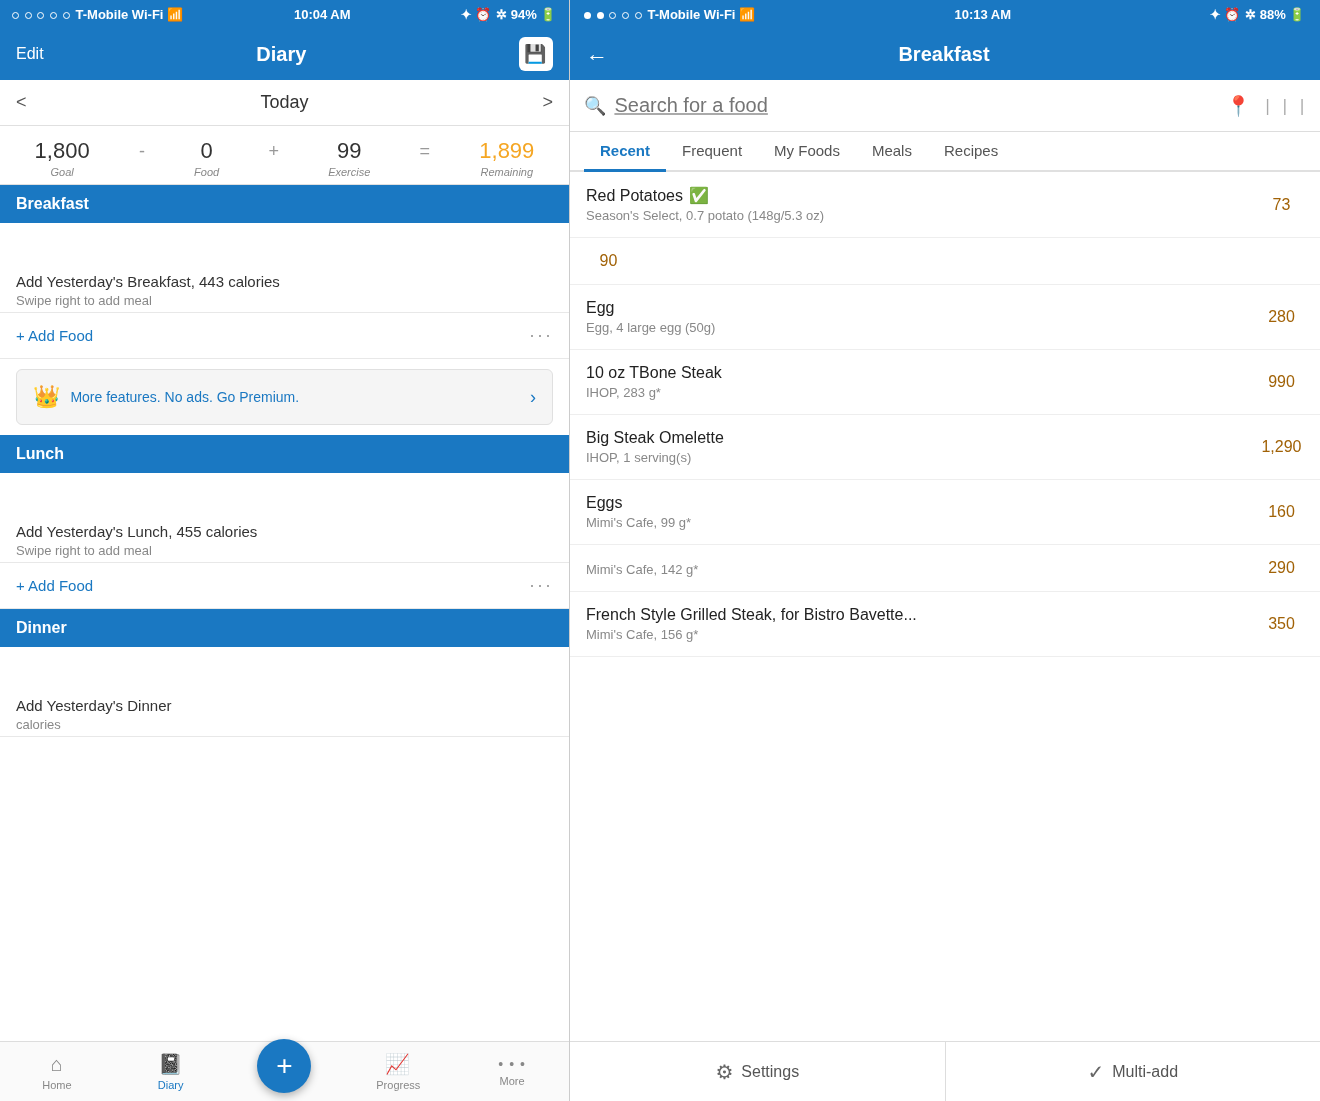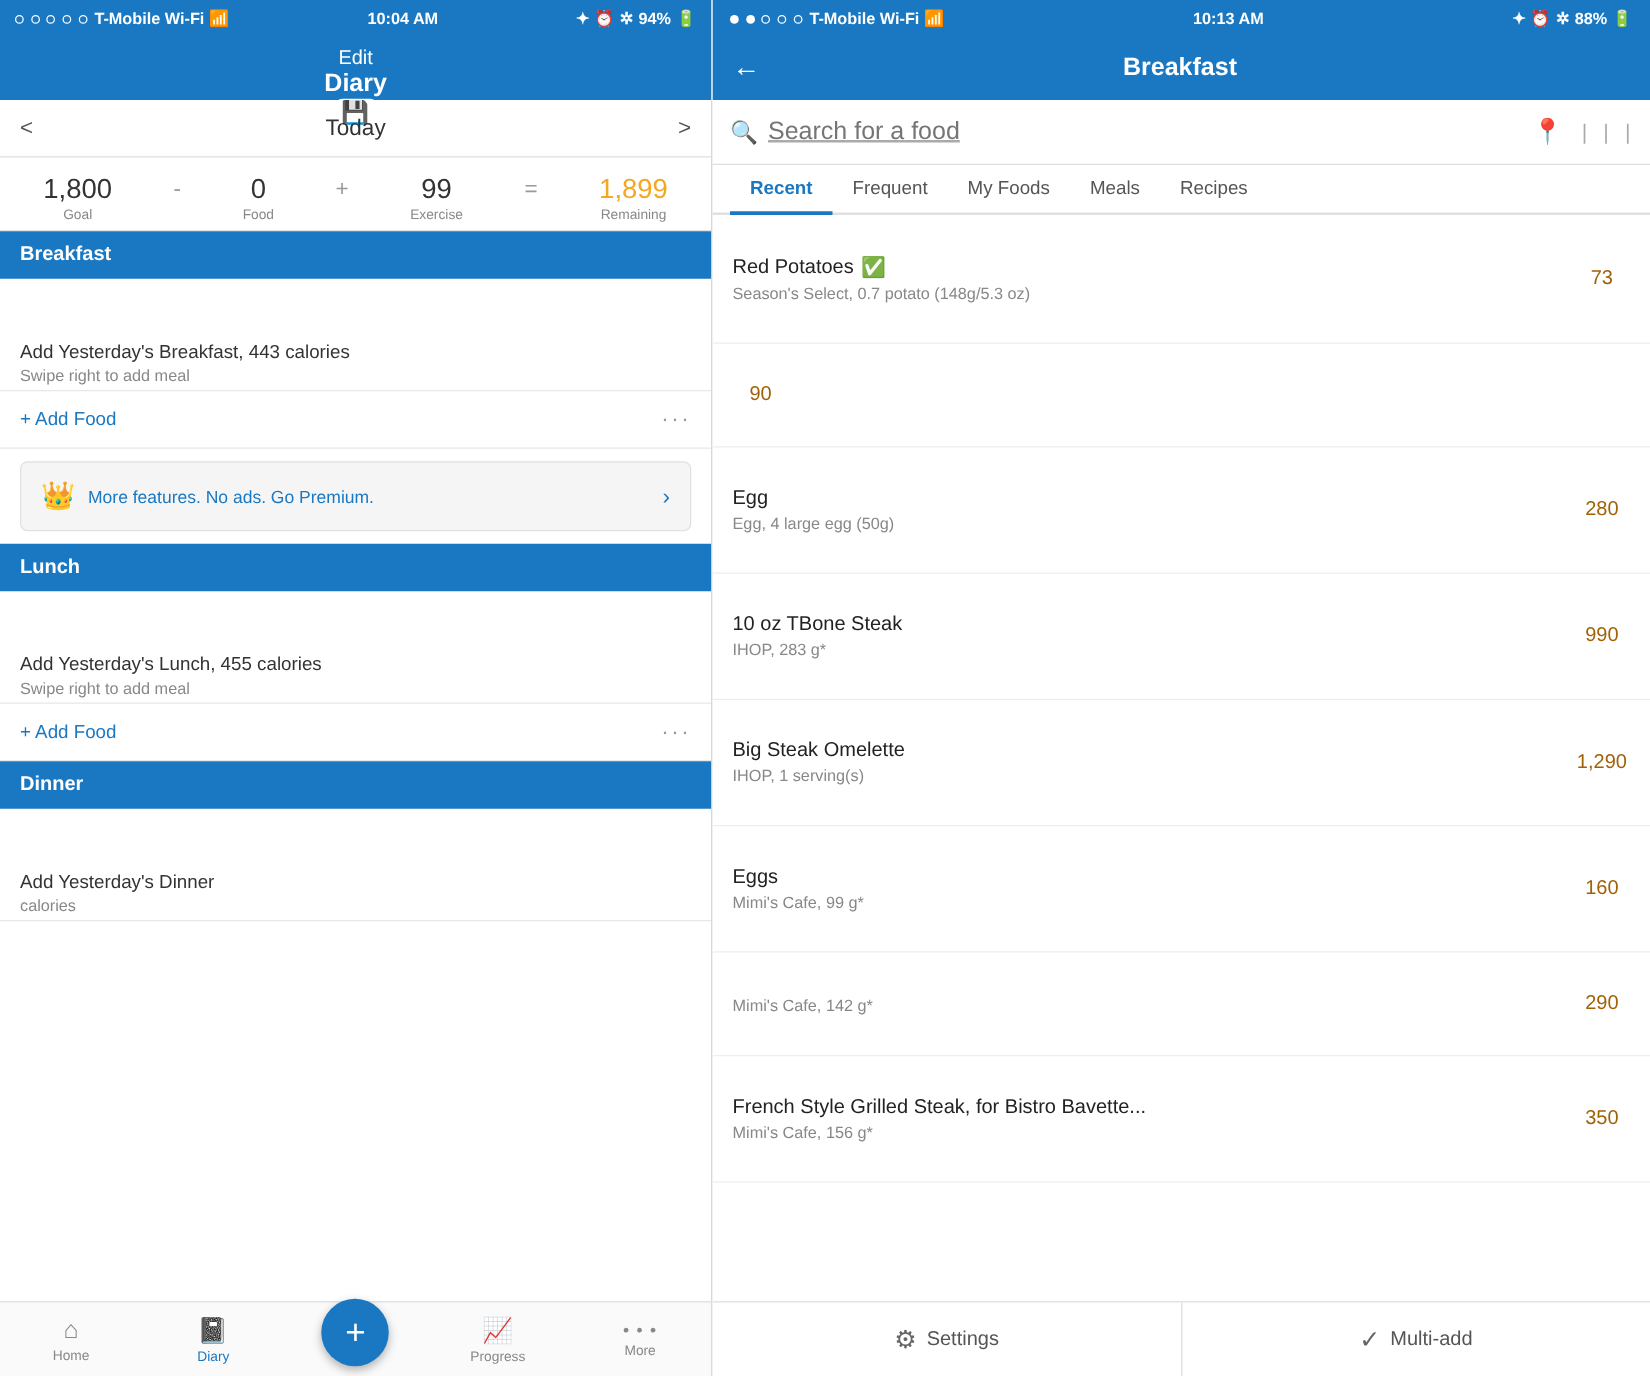--- a/index.html
+++ b/index.html
@@ -39,21 +39,20 @@
     .status-right { display: flex; align-items: center; gap: 4px; }
 
     .header-bar {
       background: #1a78c2;
       color: white;
       display: flex;
       align-items: center;
       justify-content: space-between;
       padding: 10px 16px;
       height: 52px;
-      flex-direction: column;
     }
 
     .header-bar .title {
       font-size: 20px;
       font-weight: 600;
       color: white;
     }
 
     .header-btn {
       color: white;
@@ -116,20 +115,21 @@
       font-weight: 500;
       color: #333;
     }
 
     .cal-value.remaining { color: #f5a623; }
 
     .cal-label {
       font-size: 11px;
       color: #888;
       margin-top: 2px;
+      font-style: italic;
     }
 
     .cal-op {
       font-size: 18px;
       color: #999;
       margin-bottom: 14px;
     }
 
     .section-header {
       background: #1a78c2;
@@ -367,21 +367,21 @@
 
     .food-list {
       flex: 1;
       overflow-y: auto;
     }
 
     .food-item {
       display: flex;
       align-items: center;
       justify-content: space-between;
-      padding: 32px 16px;
+      padding: 14px 16px;
       border-bottom: 1px solid #eee;
     }
 
     .food-info { flex: 1; }
 
     .food-name {
       font-size: 16px;
       color: #222;
       font-weight: 500;
       display: flex;

